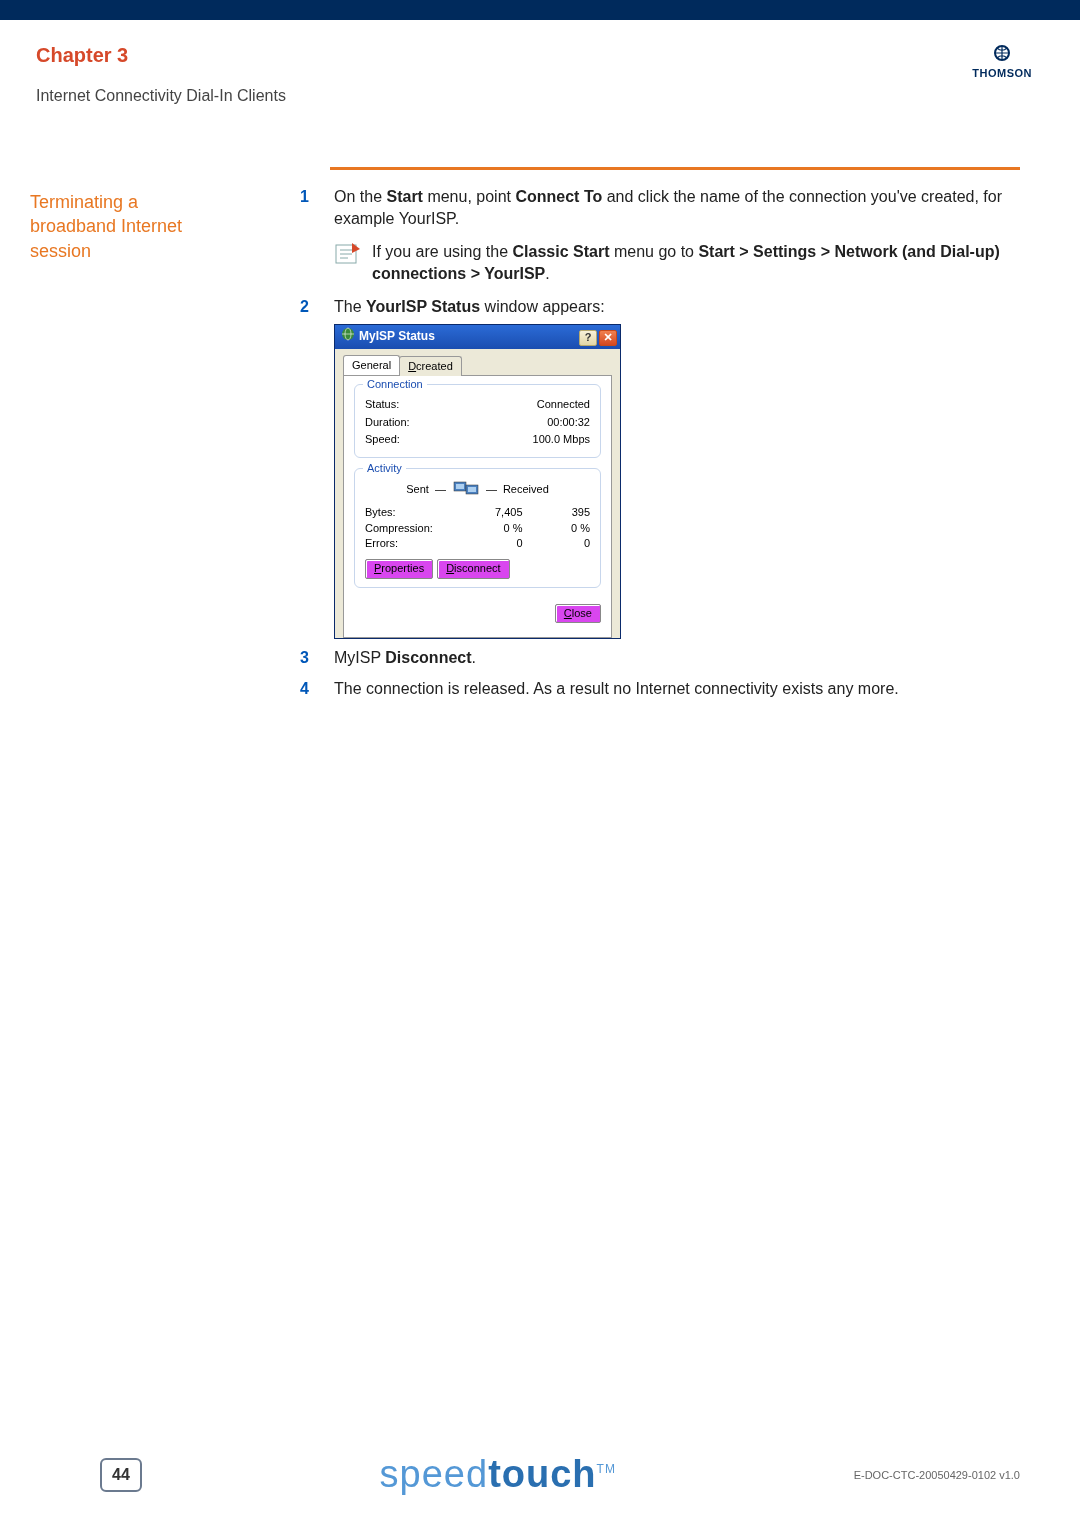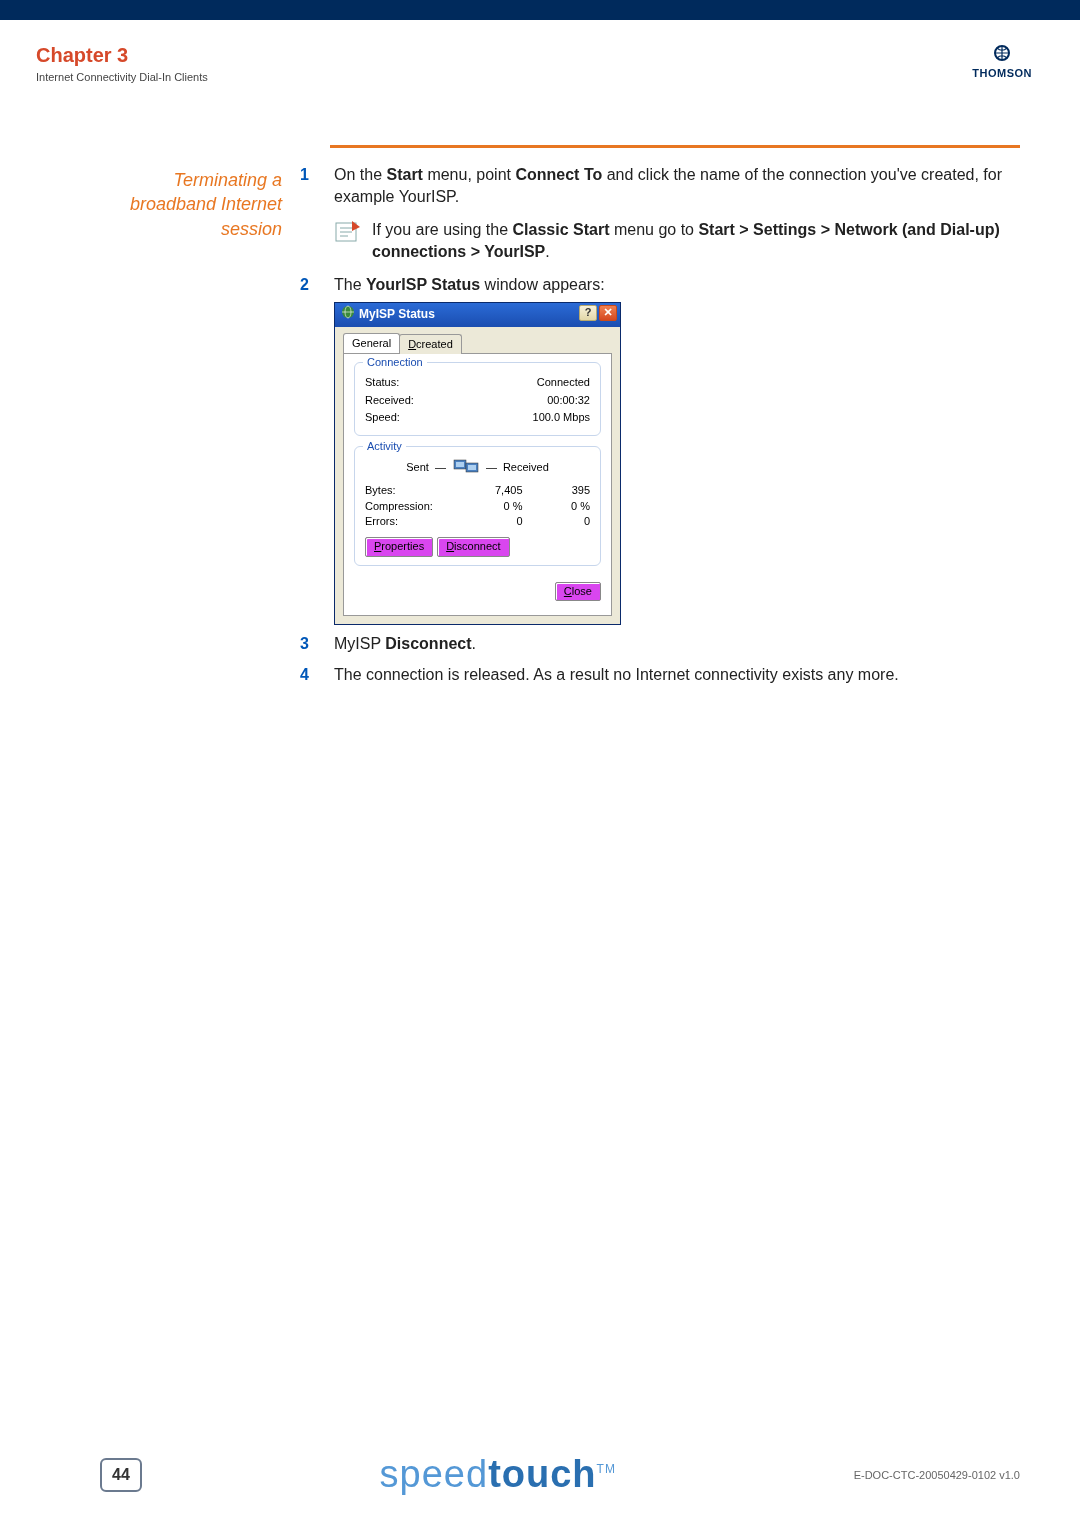--- a/index.html
+++ b/index.html
@@ -2,47 +2,47 @@
 <html><head>
 <meta charset="utf-8">
 <style>
 * { box-sizing: border-box; margin: 0; padding: 0; }
 body { width: 1080px; height: 1528px; font-family: Arial, Helvetica, sans-serif; font-size: 15px; color: #000; background: #fff; position: relative; }
 
 .top-bar { background: #002a5c; height: 20px; }
 
 .header { display: flex; justify-content: space-between; padding: 24px 48px 12px 36px; }
 .header-left .chapter { color: #d6492a; font-weight: bold; font-size: 20px; }
-.header-left .sub { color: #444; font-size: 11px; margin-top: 4px; }
+.header-left .sub { color: #444; font-size: 16px; margin-top: 20px; }
 .logo { text-align: center; color: #002a5c; font-weight: bold; }
 .logo .g { font-size: 18px; }
 .logo .t { font-size: 11px; letter-spacing: 0.5px; }
 
 .rule { margin: 50px 60px 0 330px; height: 3px; background: #e87722; }
 
 .body { display: flex; padding: 16px 60px 0 0; }
-.col-left { width: 300px; text-align: right; padding-right: 18px; color: #e87722; font-size: 18px; line-height: 1.35; padding-top: 4px; padding-left: 30px; font-style: italic; }
+.col-left { width: 300px; text-align: left; padding-right: 18px; color: #e87722; font-size: 18px; line-height: 1.35; padding-top: 4px; padding-left: 30px; }
 .col-right { flex: 1; color: #222; font-size: 16px; line-height: 1.4; }
 
 .step { display: flex; margin-top: 8px; }
 .step:first-child { margin-top: 0; }
 .num { width: 34px; color: #0057b8; font-weight: bold; font-size: 16px; }
 .txt { flex: 1; }
 
 .note { display: flex; margin: 10px 0 10px 34px; }
 .note-icon { width: 38px; display: flex; align-items: flex-start; }
 .note-text { flex: 1; }
 
 
 .dialog { width: 287px; border: 1px solid #0a2a6b; margin: 6px 0 8px 34px; background: #ece9d8; font-family: Tahoma, Arial, sans-serif; font-size: 11px; color: #000; }
-.dlg-titlebar { background: linear-gradient(#2b6bd6, #1a4db0); color: #fff; display: flex; align-items: flex-start; justify-content: space-between; padding: 2px 3px 3px 6px; font-weight: bold; font-size: 12px; }
+.dlg-titlebar { background: linear-gradient(#2b6bd6, #1a4db0); color: #fff; display: flex; align-items: flex-end; justify-content: space-between; padding: 2px 3px 3px 6px; font-weight: bold; font-size: 12px; }
 .dlg-ctrls { display: flex; gap: 2px; }
 .dlg-btn { width: 18px; height: 16px; background: linear-gradient(#f8f1d9,#e2d7a8); border: 1px solid #b8a96e; display: flex; align-items: center; justify-content: center; font-weight: bold; color: #333; font-size: 11px; border-radius: 2px; cursor: default; }
 .dlg-btn.close { background: linear-gradient(#f08050,#d54820); border-color: #c94a1a; color: #fff; }
-.dlg-body { padding: 6px 8px 8px; }
+.dlg-body { padding: 6px 8px 0; }
 .tabs { display: flex; font-size: 11px; }
 .tab { border: 1px solid #999; border-bottom: none; padding: 2px 8px; background: #fff; border-radius: 3px 3px 0 0; margin-right: -1px; }
 .tab.inactive { background: #ece9d8; position: relative; top: 1px; }
 .tab.active { z-index: 1; position: relative; }
 .tab-panel { border: 1px solid #999; background: #fff; padding: 8px 10px 10px; }
 .group { border: 1px solid #c7d6ec; border-radius: 6px; padding: 10px 10px 8px; margin-bottom: 10px; position: relative; }
 .group-title { position: absolute; top: -8px; left: 8px; background: #fff; padding: 0 4px; color: #1a4db0; font-size: 11px; }
 .row { display: flex; justify-content: space-between; margin: 2px 0; }
 .activity-head { display: flex; justify-content: center; align-items: center; gap: 6px; margin-bottom: 6px; }
 .pc-icons { width: 28px; height: 20px; }
@@ -146,21 +146,21 @@
           <div class="tab inactive"><span class="underline">D</span><span>created</span></div>
         </div>
         <div class="tab-panel">
           <div class="group">
             <div class="group-title">Connection</div>
             <div class="row">
                 <span>Status:</span>
                 <span>Connected</span>
               </div>
             <div class="row">
-                <span>Received:</span>
+                <span>Duration:</span>
                 <span>00:00:32</span>
               </div>
             <div class="row">
                 <span>Speed:</span>
                 <span>100.0 Mbps</span>
               </div>
           </div>
           <div class="group">
             <div class="group-title">Activity</div>
             <div class="activity-head">

